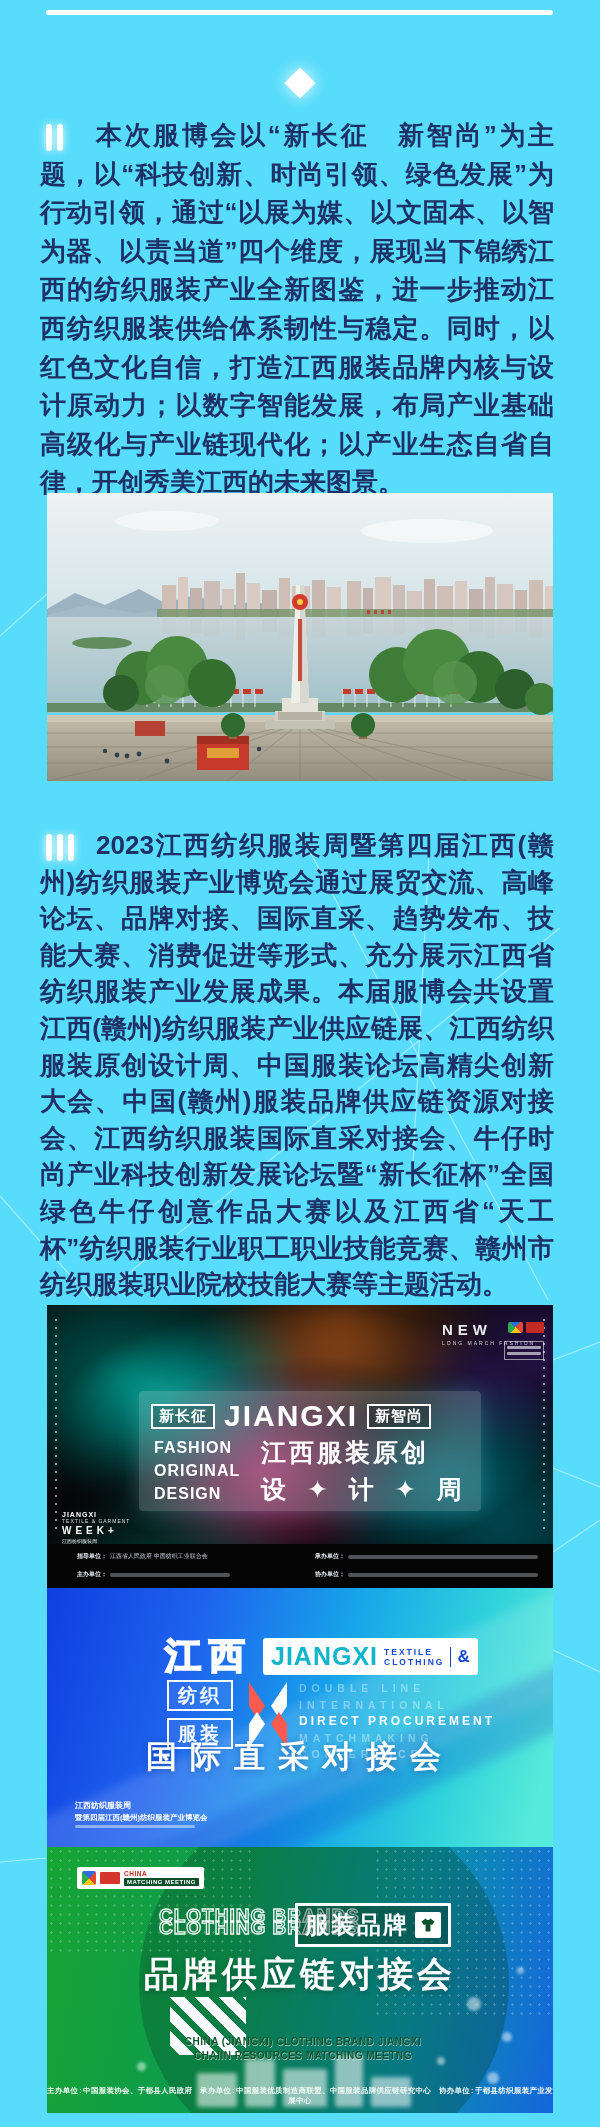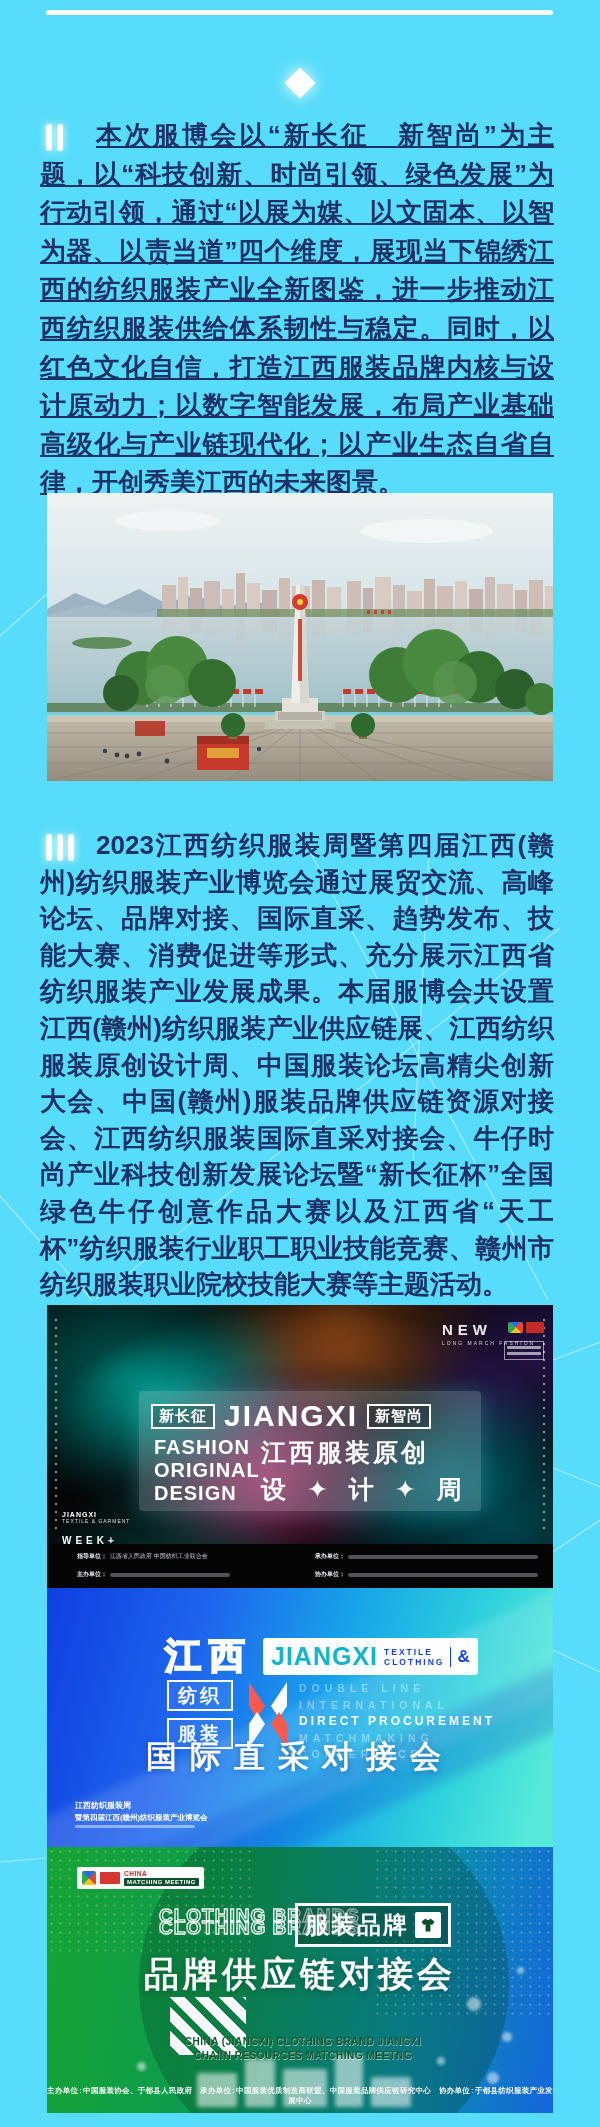--- a/index.html
+++ b/index.html
@@ -15,21 +15,21 @@
   .marker{position:absolute;display:flex;gap:5px;}
   .marker i{display:block;width:6px;height:27px;background:#fff;border-radius:3px;box-shadow:0 0 9px rgba(255,255,255,.95);}
   .m2{left:46px;top:124px;}
   .m3{left:46px;top:834px;}
 
   .para{
     position:absolute;left:40px;width:514px;margin:0;
     color:#1d3166;font-weight:700;font-size:26px;
     text-align:justify;text-indent:56px;
   }
-  .para1{top:116px;line-height:38.6px;text-decoration:underline;}
+  .para1{top:116px;line-height:38.6px;}
   .para2{top:827px;line-height:36.6px;}
 
   figure{margin:0;padding:0;}
   .photo{position:absolute;left:47px;top:493px;width:506px;height:288px;overflow:hidden;}
 
   .poster{position:absolute;left:47px;width:506px;overflow:hidden;}
   #poster1{top:1305px;height:283px;background:#07070a;}
   #poster2{top:1588px;height:259px;}
   #poster3{top:1847px;height:266px;}
 
@@ -45,35 +45,35 @@
       #0a0a0e;}
   .p1-vign{position:absolute;inset:0;background:radial-gradient(closest-side at 50% 45%,transparent 60%,rgba(0,0,0,.55));}
   .p1-edge{position:absolute;top:14px;bottom:56px;width:2px;opacity:.55;
     background:repeating-linear-gradient(#fff 0 2px,transparent 2px 8px);}
   .p1-edge.left{left:8px;} .p1-edge.right{right:8px;}
   .p1-panel{position:absolute;left:92px;top:86px;width:342px;height:120px;border-radius:4px;
     background:rgba(205,238,242,.24);backdrop-filter:blur(4px);box-shadow:0 0 22px rgba(120,220,230,.25);}
   .p1-row1{position:absolute;left:104px;top:94px;display:flex;align-items:center;gap:9px;color:#fff;}
   .p1-chip{border:2px solid #fff;padding:1px 6px;font-size:15px;font-weight:800;letter-spacing:1px;background:rgba(0,0,0,.18);}
   .p1-jx{font-size:30px;font-weight:800;letter-spacing:2px;}
-  .p1-col{position:absolute;left:107px;top:131px;color:#fff;font-weight:800;font-size:20px;line-height:23px;letter-spacing:1px;}
+  .p1-col{position:absolute;left:107px;top:131px;color:#fff;font-weight:800;font-size:16px;line-height:23px;letter-spacing:1px;}
   .p1-cn1{position:absolute;left:214px;top:131px;color:#fff;font-weight:800;font-size:25px;letter-spacing:3px;}
   .p1-cn2{position:absolute;left:214px;top:168px;color:#fff;font-weight:800;font-size:25px;letter-spacing:4px;word-spacing:6px;}
   .p1-new{position:absolute;left:395px;top:16px;color:#e9edef;}
   .p1-new b{display:block;font-size:15px;font-weight:700;letter-spacing:5px;}
   .p1-new span{display:block;font-size:5px;letter-spacing:2px;opacity:.85;margin-top:2px;}
   .p1-chips{position:absolute;left:461px;top:17px;display:flex;gap:3px;}
   .p1-clogo{width:15px;height:11px;border-radius:2px;background:conic-gradient(from 40deg,#e8452e 0 25%,#f5c518 0 50%,#2fa84f 0 75%,#2a6fdb 0 100%);}
   .p1-rlogo{width:18px;height:11px;background:#c22a23;border-radius:1px;}
   .p1-date{position:absolute;left:457px;top:36px;width:34px;height:15px;border:1px solid rgba(255,255,255,.55);display:flex;flex-direction:column;justify-content:space-evenly;padding:1px 2px;}
   .p1-date i{display:block;height:3px;background:rgba(255,255,255,.6);border-radius:1px;}
   .p1-week{position:absolute;left:15px;top:206px;color:#fff;}
   .p1-week .w1{font-size:7px;font-weight:800;letter-spacing:1px;}
   .p1-week .w2{font-size:5px;letter-spacing:1px;opacity:.85;}
-  .p1-week .w3{font-size:10px;font-weight:800;letter-spacing:4px;margin:11px 0 2px;}
+  .p1-week .w3{font-size:10px;font-weight:800;letter-spacing:4px;margin:1px 0 2px;}
   .p1-week .w4{font-size:5px;opacity:.95;}
   .p1-week .w5{font-size:5px;opacity:.85;}
   .p1-footer{position:absolute;left:0;right:0;bottom:0;height:44px;background:#050506;color:#c9cdd4;font-size:6px;}
   .p1-footer .fr{position:absolute;display:flex;align-items:center;gap:3px;white-space:nowrap;}
   .p1-footer b{font-weight:800;color:#e7eaee;}
   .p1-footer .bar{display:inline-block;height:4px;background:rgba(205,210,220,.38);border-radius:2px;}
 
   
   .p2-bg{position:absolute;inset:0;background:linear-gradient(105deg,#0f3fe0 0%,#1e63ee 28%,#17a5e9 55%,#2fd2dc 78%,#55ead9 95%);}
   .p2-sweep{position:absolute;left:-120px;top:118px;width:760px;height:96px;background:rgba(255,255,255,.14);transform:rotate(-24deg);filter:blur(5px);}

